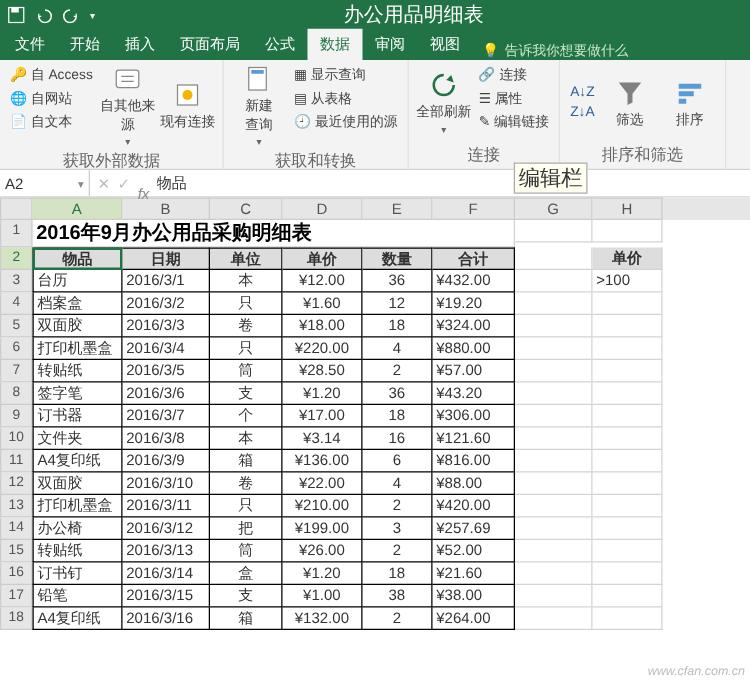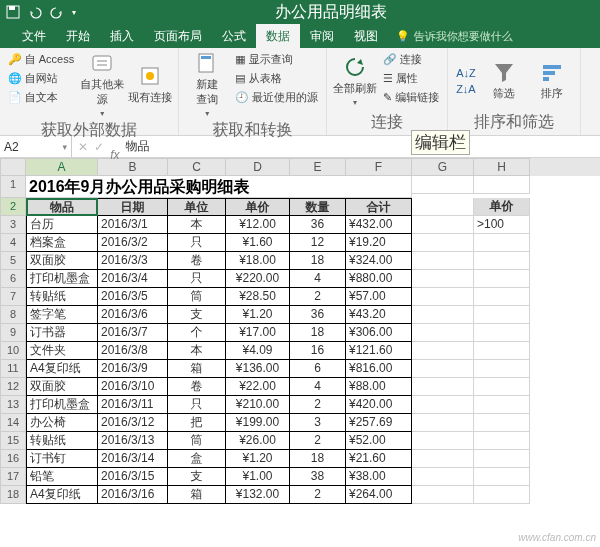--- a/index.html
+++ b/index.html
@@ -5,30 +5,30 @@
 * { box-sizing: border-box; margin: 0; padding: 0; font-family: "Microsoft YaHei", "Segoe UI", sans-serif; }
 body { width: 600px; height: 547px; overflow: hidden; background: #fff; font-size: 11px; color: #333; }
 
 
 .titlebar { height: 24px; background: #217346; display: flex; align-items: center; padding: 0 6px; color: #fff; }
 .titlebar .qat { display: flex; gap: 8px; align-items: center; }
 .titlebar .qat .ic { width: 14px; height: 14px; display: inline-flex; align-items: center; justify-content: center; }
 .titlebar .title { flex: 1; text-align: center; padding-right: 8px; font-size: 16px; }
 
 
-.tabs { height: 24px; background: #217346; display: flex; align-items: center; padding-left: 12px; }
+.tabs { height: 24px; background: #217346; display: flex; align-items: flex-end; padding-left: 2px; }
 .tabs .tab { padding: 4px 10px; color: #fff; font-size: 12px; cursor: pointer; }
 .tabs .tab.active { background: #f3f3f3; color: #217346; }
 .tabs .tell { color: #c8e6c9; font-size: 11px; display: flex; align-items: center; gap: 4px; padding-left: 8px; }
 
 
 .ribbon { height: 88px; background: #f3f3f3; border-bottom: 1px solid #d4d4d4; display: flex; font-size: 11px; color: #444; }
 .ribgroup { border-right: 1px solid #e1e1e1; padding: 3px 6px 0 6px; display: flex; flex-direction: column; }
 .ribgroup .body { flex: 1; display: flex; gap: 4px; }
-.ribgroup .label { text-align: center; font-size: 16px; color: #666; padding: 2px 0; }
+.ribgroup .label { text-align: center; font-size: 13px; color: #666; padding: 2px 0; }
 .stack { display: flex; flex-direction: column; gap: 2px; justify-content: flex-start; }
 .ritem { display: flex; align-items: center; gap: 3px; padding: 1px 2px; cursor: pointer; white-space: nowrap; }
 .bigbtn { display: flex; flex-direction: column; align-items: center; justify-content: center; width: 44px; cursor: pointer; gap: 2px; text-align: center; }
 .bigbtn .ic, .ritem .ic { display: inline-flex; align-items: center; justify-content: center; }
 .caret { font-size: 8px; color: #666; }
 
 
 .fbar { height: 22px; display: flex; align-items: center; border-bottom: 1px solid #d4d4d4; font-size: 12px; }
 .namebox { width: 72px; border-right: 1px solid #ccc; padding: 0 4px; display: flex; align-items: center; height: 100%; }
 .namebox .car { margin-left: auto; color: #888; font-size: 9px; }
@@ -357,21 +357,21 @@
         <div class="cell cE tborder tcenter">18</div>
         <div class="cell cF tborder tright">¥306.00</div>
         <div class="cell cG"></div>
         <div class="cell cH"></div>
       </div>
       <div class="row">
         <div class="rh">10</div>
         <div class="cell cA tborder tleft">文件夹</div>
         <div class="cell cB tborder tright">2016/3/8</div>
         <div class="cell cC tborder tcenter">本</div>
-        <div class="cell cD tborder tcenter">¥4.09</div>
+        <div class="cell cD tborder tcenter">¥3.14</div>
         <div class="cell cE tborder tcenter">16</div>
         <div class="cell cF tborder tright">¥121.60</div>
         <div class="cell cG"></div>
         <div class="cell cH"></div>
       </div>
       <div class="row">
         <div class="rh">11</div>
         <div class="cell cA tborder tleft">A4复印纸</div>
         <div class="cell cB tborder tright">2016/3/9</div>
         <div class="cell cC tborder tcenter">箱</div>

